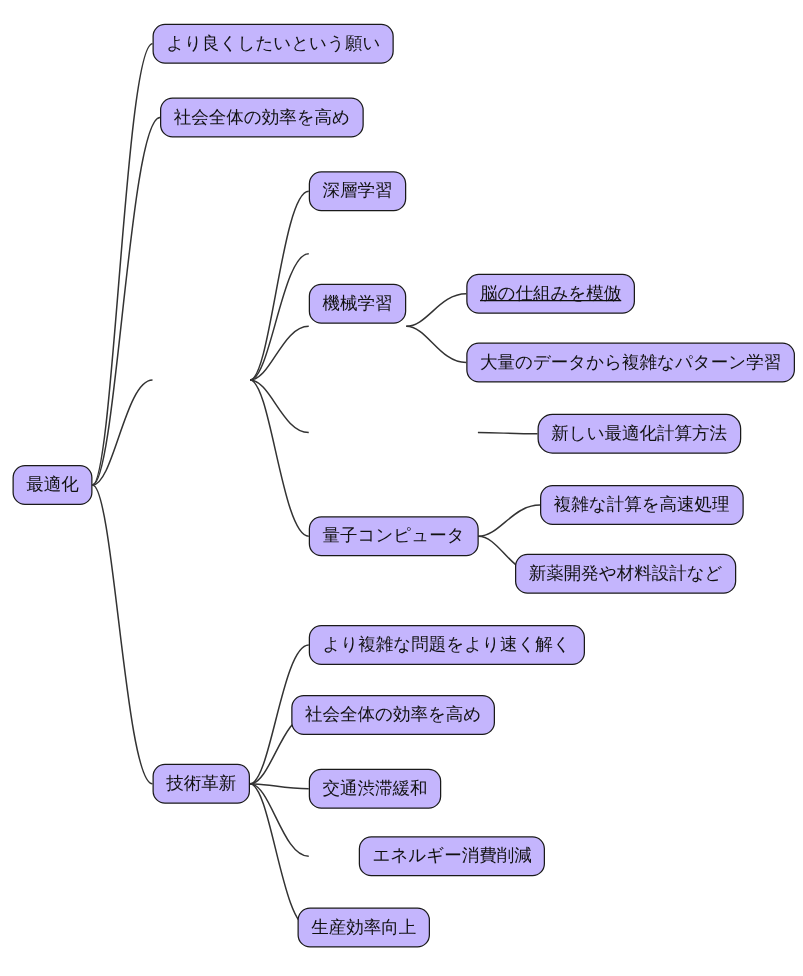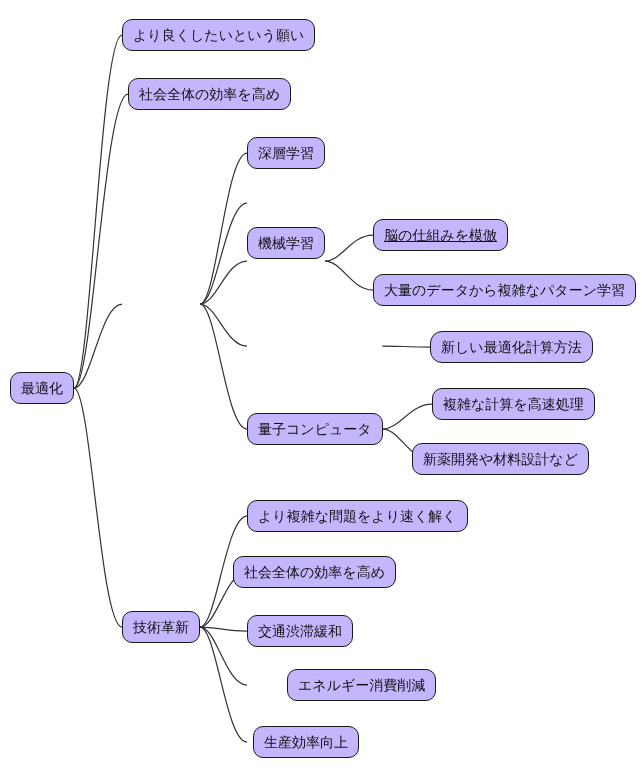--- a/index.html
+++ b/index.html
@@ -90,14 +90,14 @@
   <div class="node" style="left:122px; top:611px;">技術革新</div>
 
   <div class="node" style="left:247px; top:500px;">より複雑な問題をより速く解く</div>
 
   <div class="node" style="left:233px; top:556px;">社会全体の効率を高め</div>
 
   <div class="node" style="left:247px; top:615px;">交通渋滞緩和</div>
 
   <div class="node" style="left:247px; top:669px;margin-left:40px;">エネルギー消費削減</div>
 
-  <div class="node" style="left:253px; top:726px;">生産効率向上</div>
+  <div class="node" style="left:238px; top:726px;">生産効率向上</div>
 </div>
 
 </body></html>

